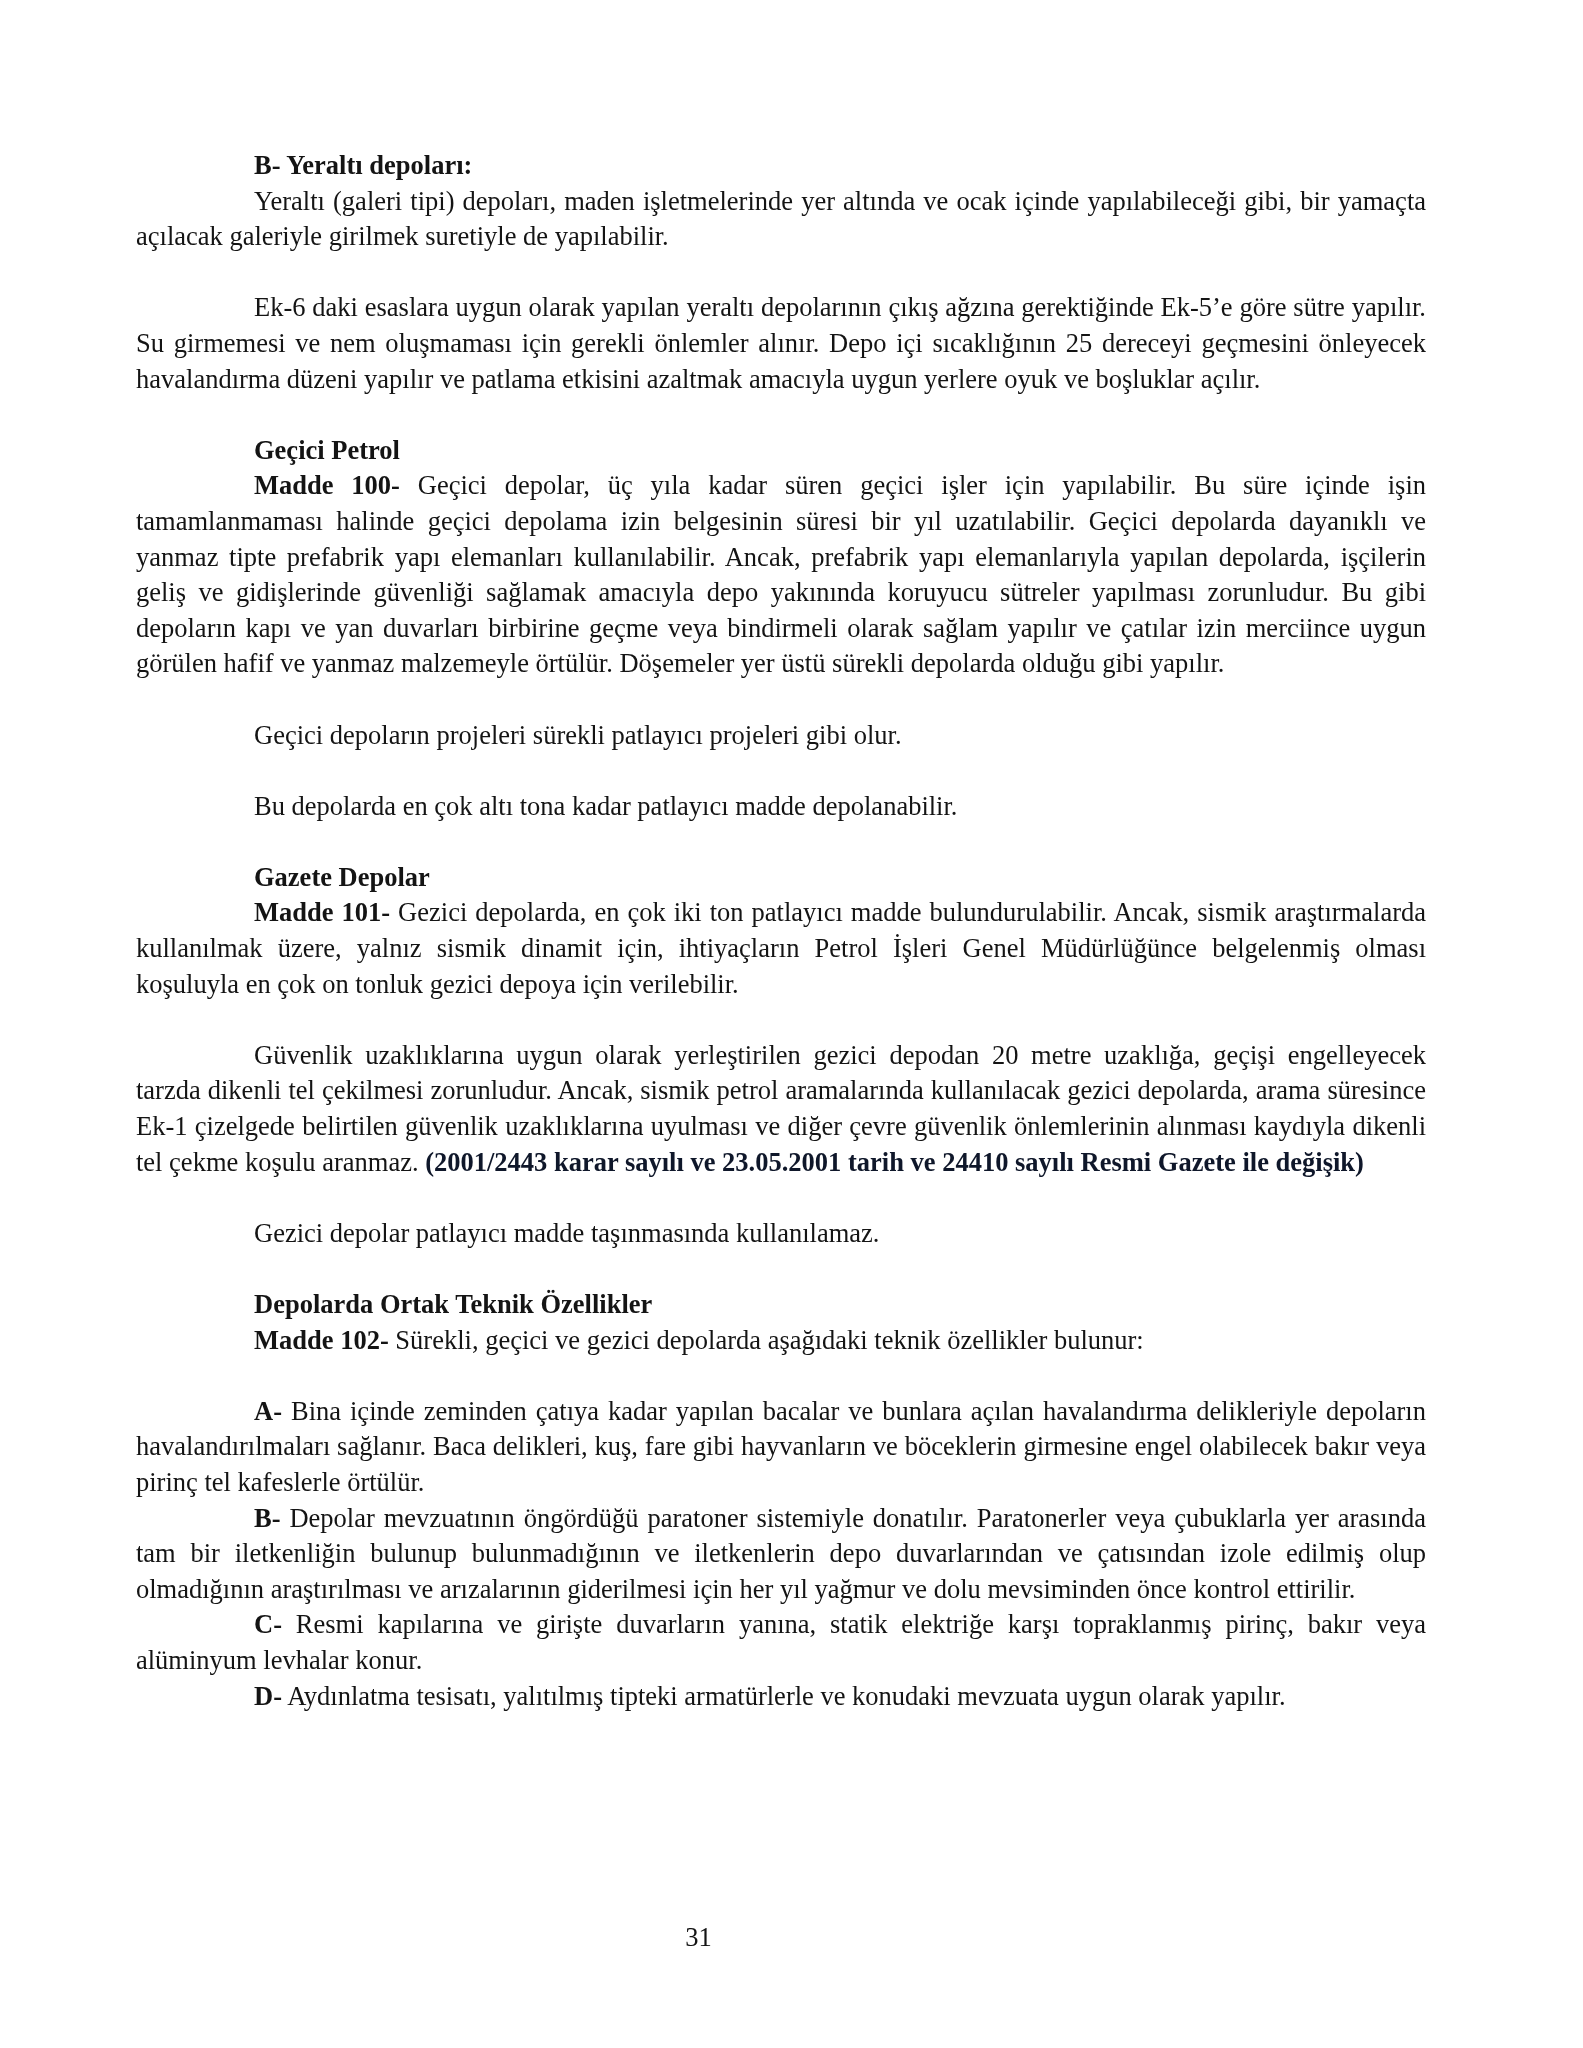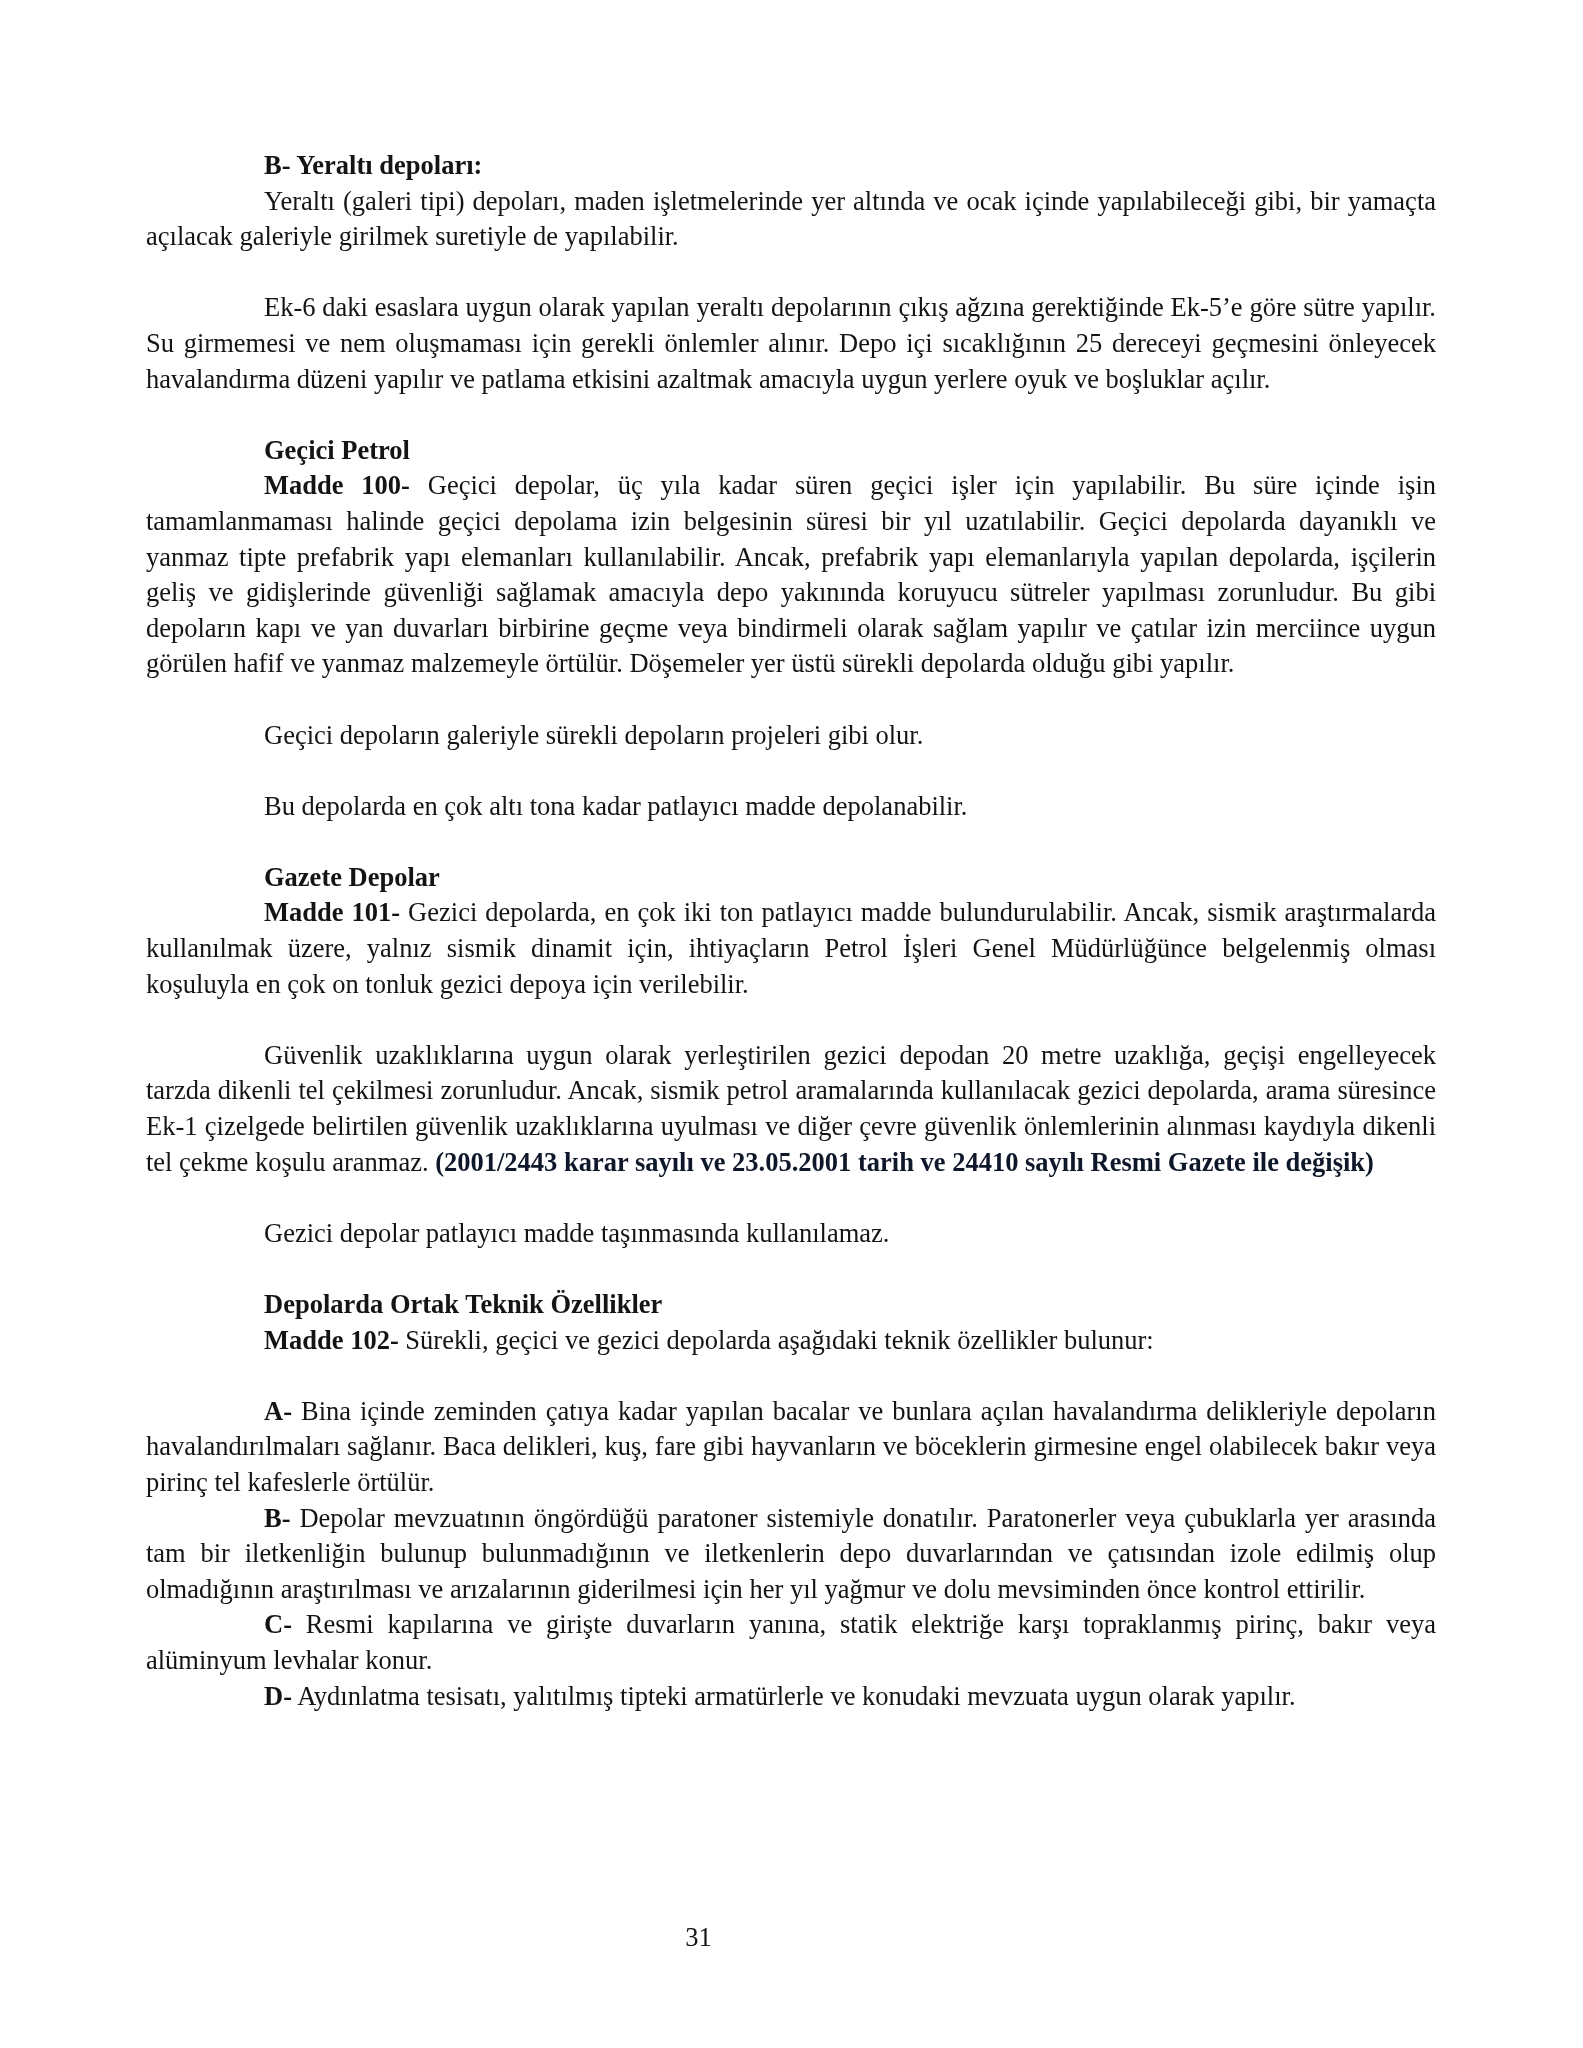--- a/index.html
+++ b/index.html
@@ -10,21 +10,21 @@
   body {
     width: 1583px;
     height: 2048px;
     position: relative;
     overflow: hidden;
     font-family: "Liberation Serif", "DejaVu Serif", serif;
     color: #141414;
   }
   .page {
     position: absolute;
-    left: 146px;
+    left: 136px;
     top: 148px;
     width: 1290px;
     font-size: 26.5px;
     line-height: 35.6px;
   }
   .p {
     margin: 0;
     text-align: justify;
     text-indent: 118px;
   }
@@ -54,21 +54,21 @@
 
   <p class="heading">B-  Yeraltı depoları:</p>
   <p class="p">Yeraltı (galeri tipi) depoları, maden işletmelerinde yer altında ve ocak içinde yapılabileceği gibi, bir yamaçta açılacak galeriyle girilmek suretiyle de yapılabilir.</p>
   <div class="gap"></div>
   <p class="p">Ek-6 daki esaslara uygun olarak yapılan yeraltı depolarının çıkış ağzına gerektiğinde Ek-5’e göre sütre yapılır. Su girmemesi ve nem oluşmaması için gerekli önlemler alınır. Depo içi sıcaklığının 25 dereceyi geçmesini önleyecek havalandırma düzeni yapılır ve patlama etkisini azaltmak amacıyla uygun yerlere oyuk ve boşluklar açılır.</p>
   <div class="gap"></div>
 
   <p class="heading">Geçici Petrol</p>
   <p class="p"><span class="b">Madde 100-</span><span> Geçici depolar, üç yıla kadar süren geçici işler için yapılabilir. Bu süre içinde işin tamamlanmaması halinde geçici depolama izin belgesinin süresi bir yıl uzatılabilir. Geçici depolarda dayanıklı ve yanmaz tipte prefabrik yapı elemanları kullanılabilir. Ancak, prefabrik  yapı elemanlarıyla yapılan depolarda, işçilerin geliş ve gidişlerinde güvenliği sağlamak amacıyla depo yakınında koruyucu sütreler yapılması zorunludur. Bu gibi depoların kapı ve yan duvarları birbirine geçme veya bindirmeli olarak sağlam yapılır ve çatılar izin merciince uygun görülen hafif ve yanmaz malzemeyle örtülür. Döşemeler yer üstü sürekli depolarda olduğu gibi yapılır.</span></p>
   <div class="gap"></div>
-  <p class="p">Geçici depoların galeriyle sürekli depoların projeleri gibi olur.</p>
+  <p class="p">Geçici depoların projeleri sürekli patlayıcı projeleri gibi olur.</p>
   <div class="gap"></div>
   <p class="p">Bu depolarda en çok altı tona kadar patlayıcı madde depolanabilir.</p>
   <div class="gap"></div>
 
   <p class="heading">Gazete Depolar</p>
   <p class="p"><span class="b">Madde 101-</span><span> Gezici depolarda, en çok iki ton patlayıcı madde bulundurulabilir. Ancak, sismik araştırmalarda kullanılmak üzere, yalnız sismik dinamit için, ihtiyaçların Petrol İşleri Genel Müdürlüğünce belgelenmiş olması koşuluyla en çok on tonluk gezici depoya için verilebilir.</span></p>
   <div class="gap"></div>
   <p class="p"><span>Güvenlik uzaklıklarına uygun olarak yerleştirilen gezici depodan 20 metre uzaklığa, geçişi engelleyecek tarzda dikenli tel çekilmesi zorunludur. Ancak, sismik petrol aramalarında kullanılacak gezici depolarda, arama süresince Ek-1 çizelgede belirtilen güvenlik uzaklıklarına uyulması ve diğer çevre güvenlik önlemlerinin alınması kaydıyla dikenli tel çekme koşulu aranmaz. </span><span class="red">(2001/2443 karar sayılı ve 23.05.2001 tarih ve 24410 sayılı Resmi Gazete ile değişik)</span></p>
   <div class="gap"></div>
   <p class="p">Gezici depolar patlayıcı madde taşınmasında kullanılamaz.</p>

